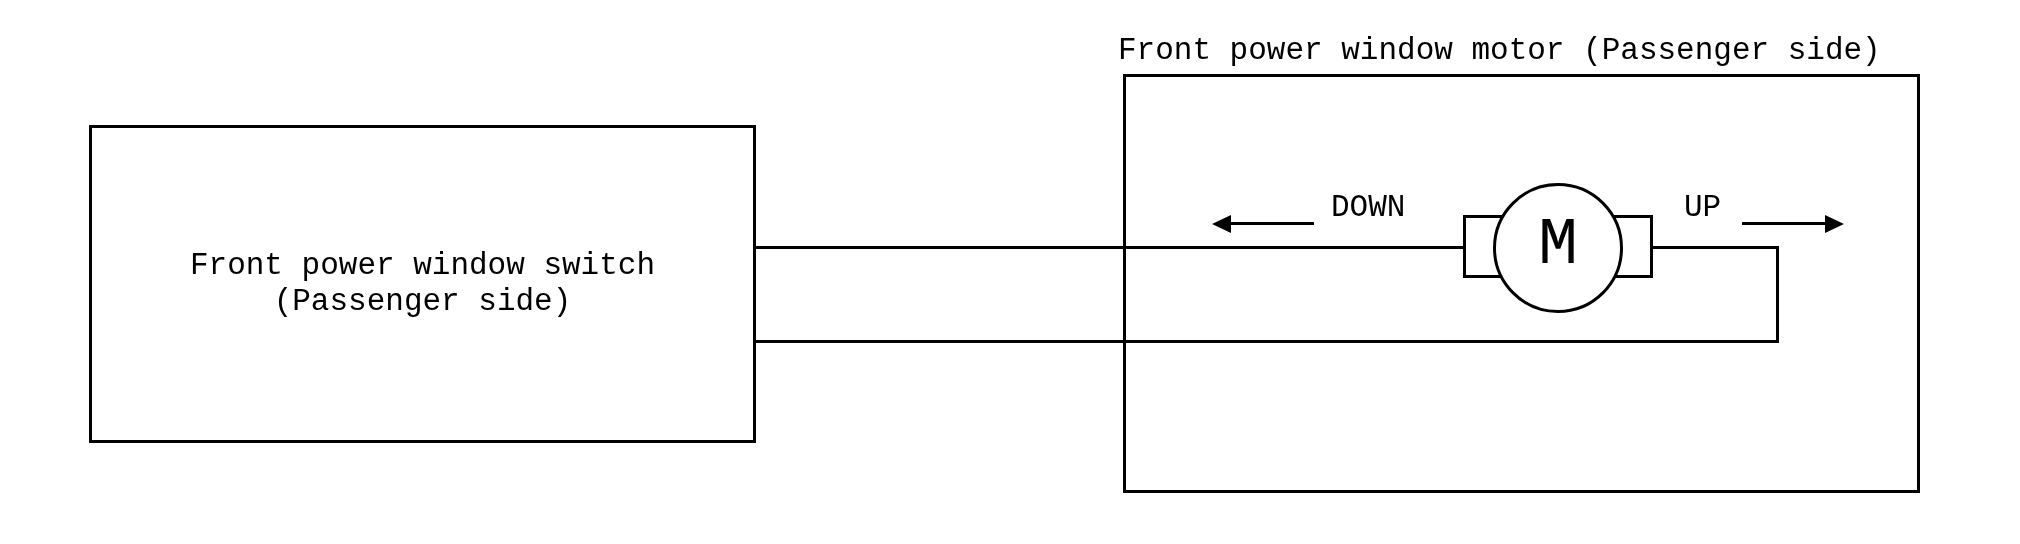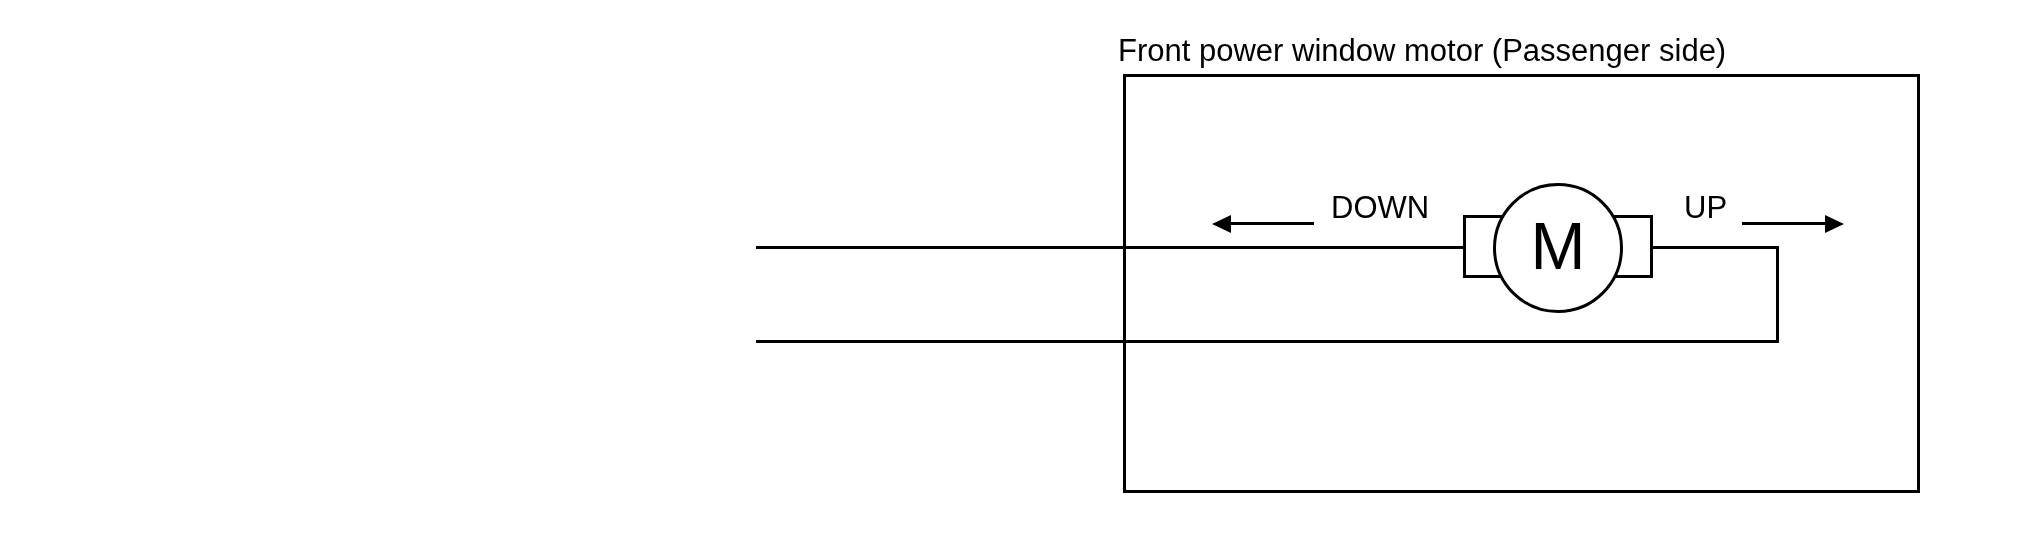--- a/index.html
+++ b/index.html
@@ -4,21 +4,21 @@
 <style>
   :root{
     --line:#000000;
     --bg:#ffffff;
   }
   html,body{margin:0;padding:0;background:var(--bg);}
   .canvas{
     position:relative;
     width:2020px;height:544px;
     background:var(--bg);
-    font-family:Liberation Sans, sans-serif;
+    font-family:Liberation Mono, monospace;
     color:var(--line);
     overflow:hidden;
   }
   .box{
     position:absolute;
     border:3px solid var(--line);
     box-sizing:border-box;
     background:var(--bg);
   }
   .switch-box{
@@ -103,20 +103,26 @@
   .dir-label.down{left:1331px;}
   .dir-label.up{left:1684px;}
 </style>
 </head>
 <body>
 
 <div class="canvas">
 
   <div class="diagram-title">Front power window motor (Passenger side)</div>
 
+  <div class="box switch-box">
+    <div class="switch-label">
+      <div>Front power window switch</div>
+      <div>(Passenger side)</div>
+    </div>
+  </div>
 
   <div class="box motor-box"></div>
 
   <div class="wire wire-h wire-upper"></div>
   <div class="wire wire-h wire-lower"></div>
   <div class="wire wire-h wire-motor-right"></div>
   <div class="wire wire-v wire-loop-vertical"></div>
 
   <div class="brush-block"></div>
   <div class="motor-circle">

